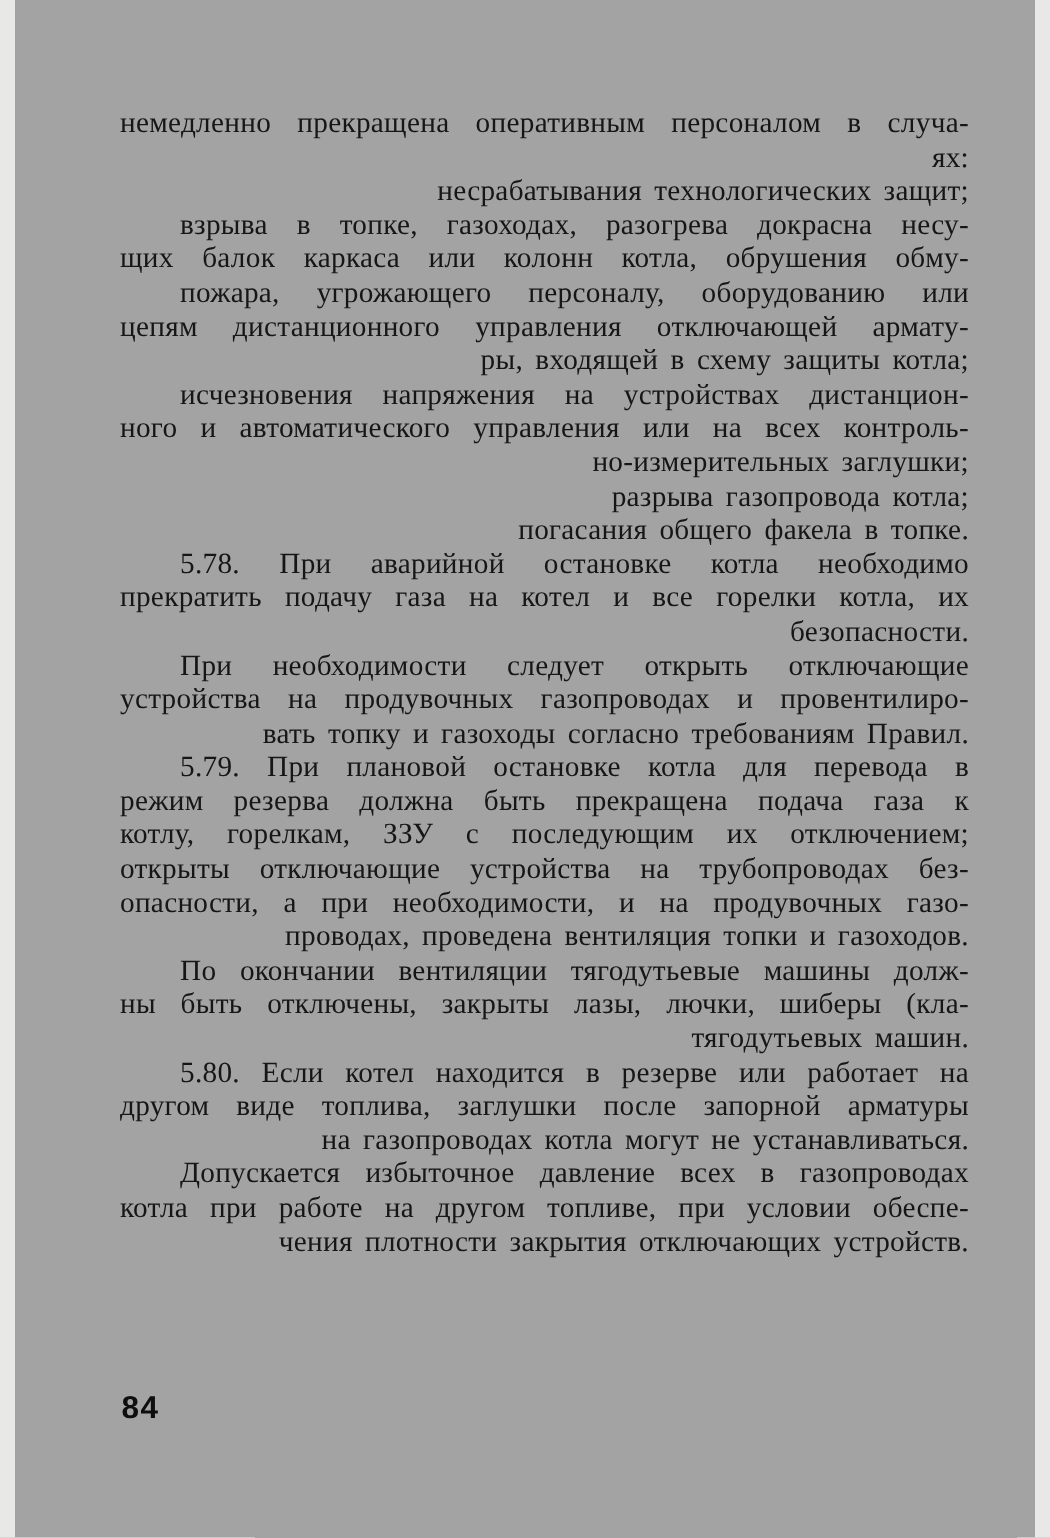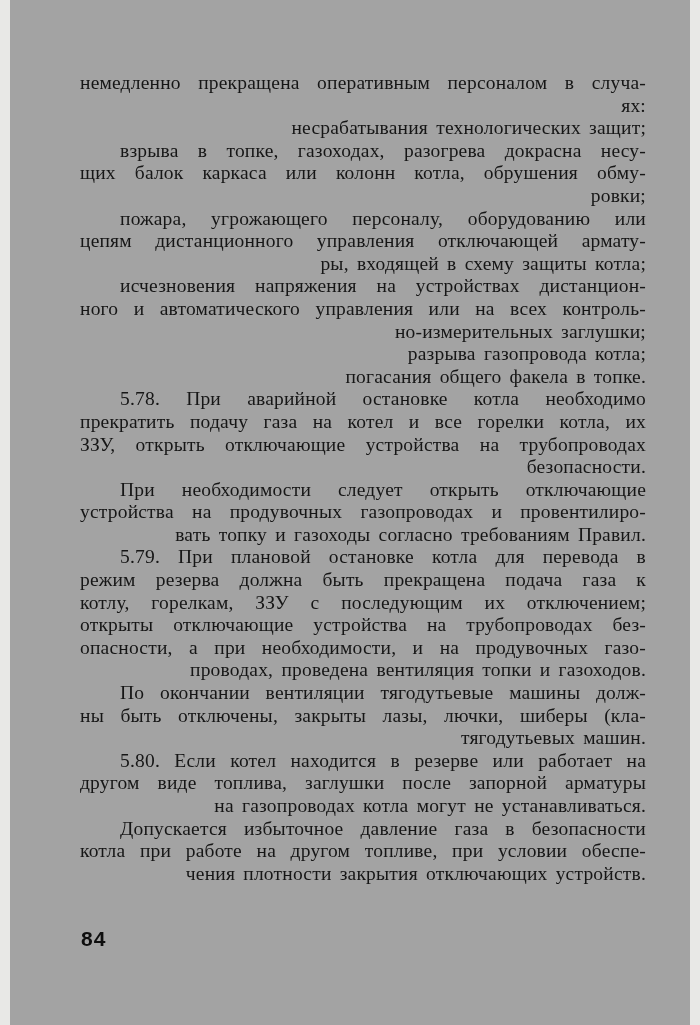--- a/index.html
+++ b/index.html
@@ -55,48 +55,46 @@
 </head>
 <body>
 
 <div class="page">
   <main class="text-block" id="text-block">
       <div class="line j">немедленно прекращена оперативным персоналом в случа-</div>
       <div class="line">ях:</div>
       <div class="line ind">несрабатывания технологических защит;</div>
       <div class="line j ind">взрыва в топке, газоходах, разогрева докрасна несу-</div>
       <div class="line j">щих балок каркаса или колонн котла, обрушения обму-</div>
-      <div class="line">ровки;</div>
       <div class="line j ind">пожара, угрожающего персоналу, оборудованию или</div>
       <div class="line j">цепям дистанционного управления отключающей армату-</div>
       <div class="line">ры, входящей в схему защиты котла;</div>
       <div class="line j ind">исчезновения напряжения на устройствах дистанцион-</div>
       <div class="line j">ного и автоматического управления или на всех контроль-</div>
       <div class="line">но-измерительных заглушки;</div>
       <div class="line ind">разрыва газопровода котла;</div>
       <div class="line ind">погасания общего факела в топке.</div>
       <div class="line j ind">5.78. При аварийной остановке котла необходимо</div>
       <div class="line j">прекратить подачу газа на котел и все горелки котла, их</div>
-      <div class="line j">ЗЗУ, открыть отключающие устройства на трубопроводах</div>
       <div class="line">безопасности.</div>
       <div class="line j ind">При необходимости следует открыть отключающие</div>
       <div class="line j">устройства на продувочных газопроводах и провентилиро-</div>
       <div class="line">вать топку и газоходы согласно требованиям Правил.</div>
       <div class="line j ind">5.79. При плановой остановке котла для перевода в</div>
       <div class="line j">режим резерва должна быть прекращена подача газа к</div>
       <div class="line j">котлу, горелкам, ЗЗУ с последующим их отключением;</div>
       <div class="line j">открыты отключающие устройства на трубопроводах без-</div>
       <div class="line j">опасности, а при необходимости, и на продувочных газо-</div>
       <div class="line">проводах, проведена вентиляция топки и газоходов.</div>
       <div class="line j ind">По окончании вентиляции тягодутьевые машины долж-</div>
       <div class="line j">ны быть отключены, закрыты лазы, лючки, шиберы (кла-</div>
       <div class="line">тягодутьевых машин.</div>
       <div class="line j ind">5.80. Если котел находится в резерве или работает на</div>
       <div class="line j">другом виде топлива, заглушки после запорной арматуры</div>
       <div class="line">на газопроводах котла могут не устанавливаться.</div>
-      <div class="line j ind">Допускается избыточное давление газа в безопасности</div>
+      <div class="line j ind">Допускается избыточное давление всех в газопроводах</div>
       <div class="line j">котла при работе на другом топливе, при условии обеспе-</div>
       <div class="line">чения плотности закрытия отключающих устройств.</div>
     </main>
   <footer class="page-footer">
     <span class="page-number">84</span>
   </footer>
 </div>
 
 </body></html>

